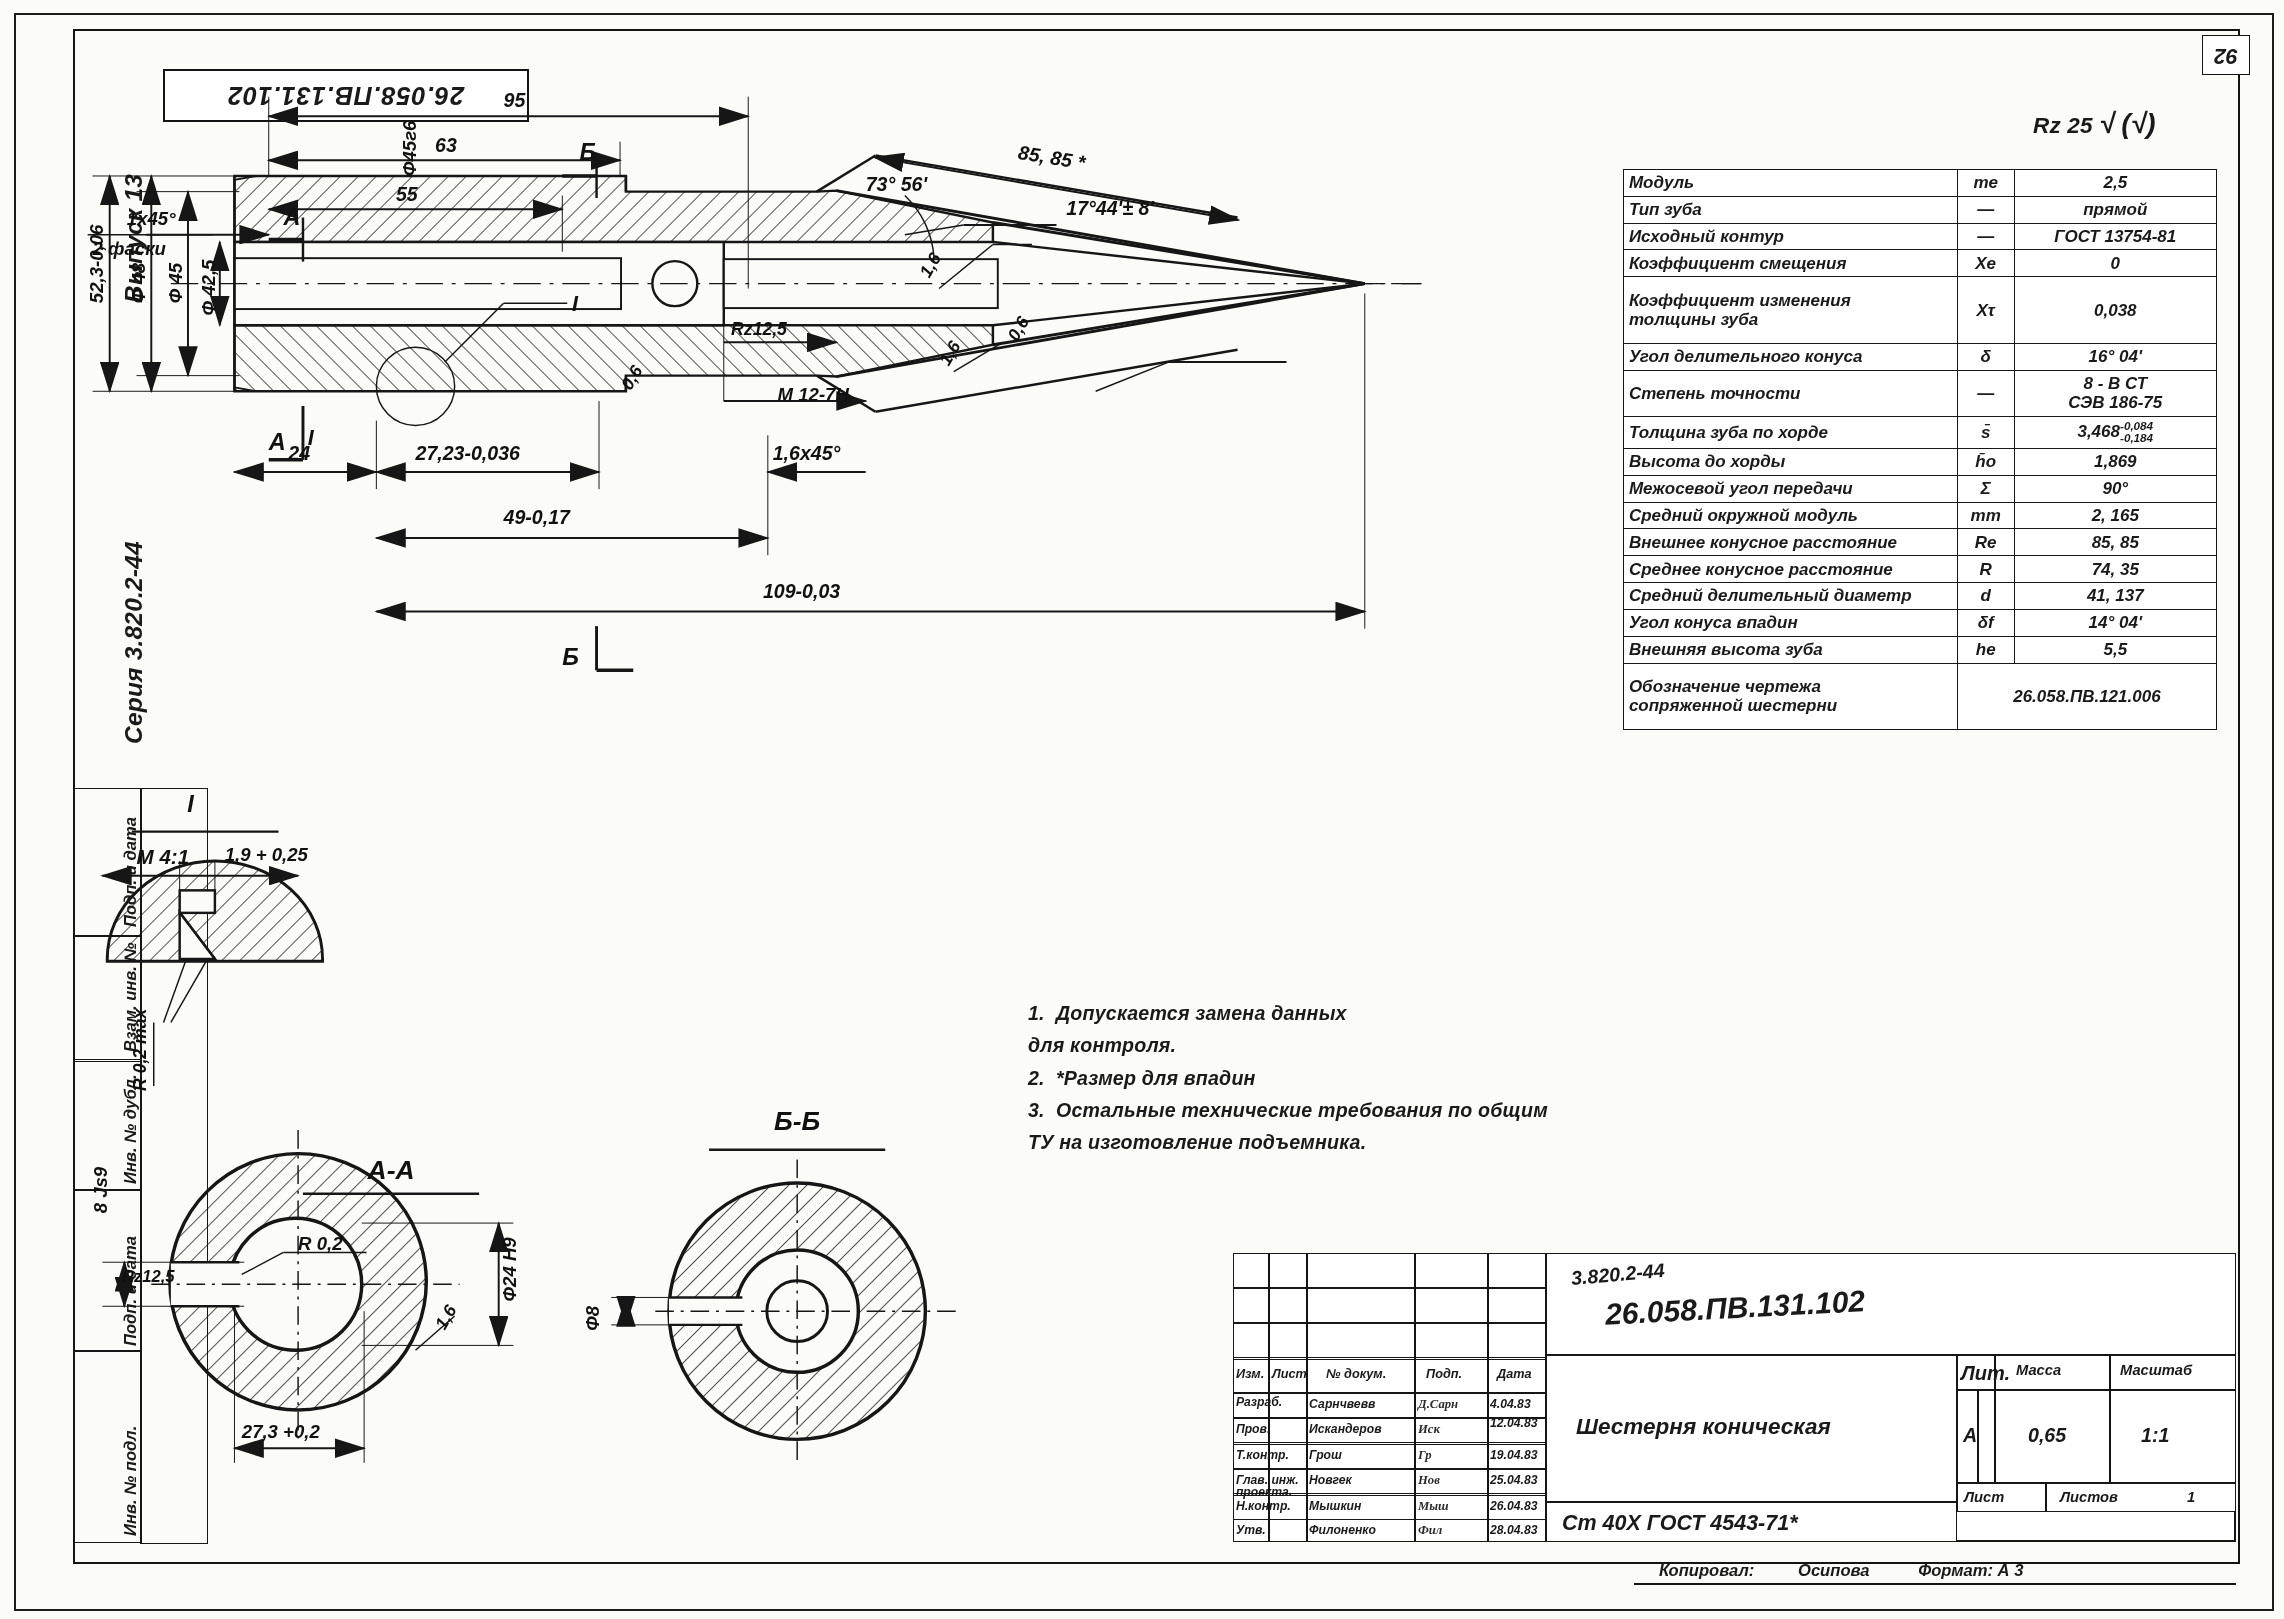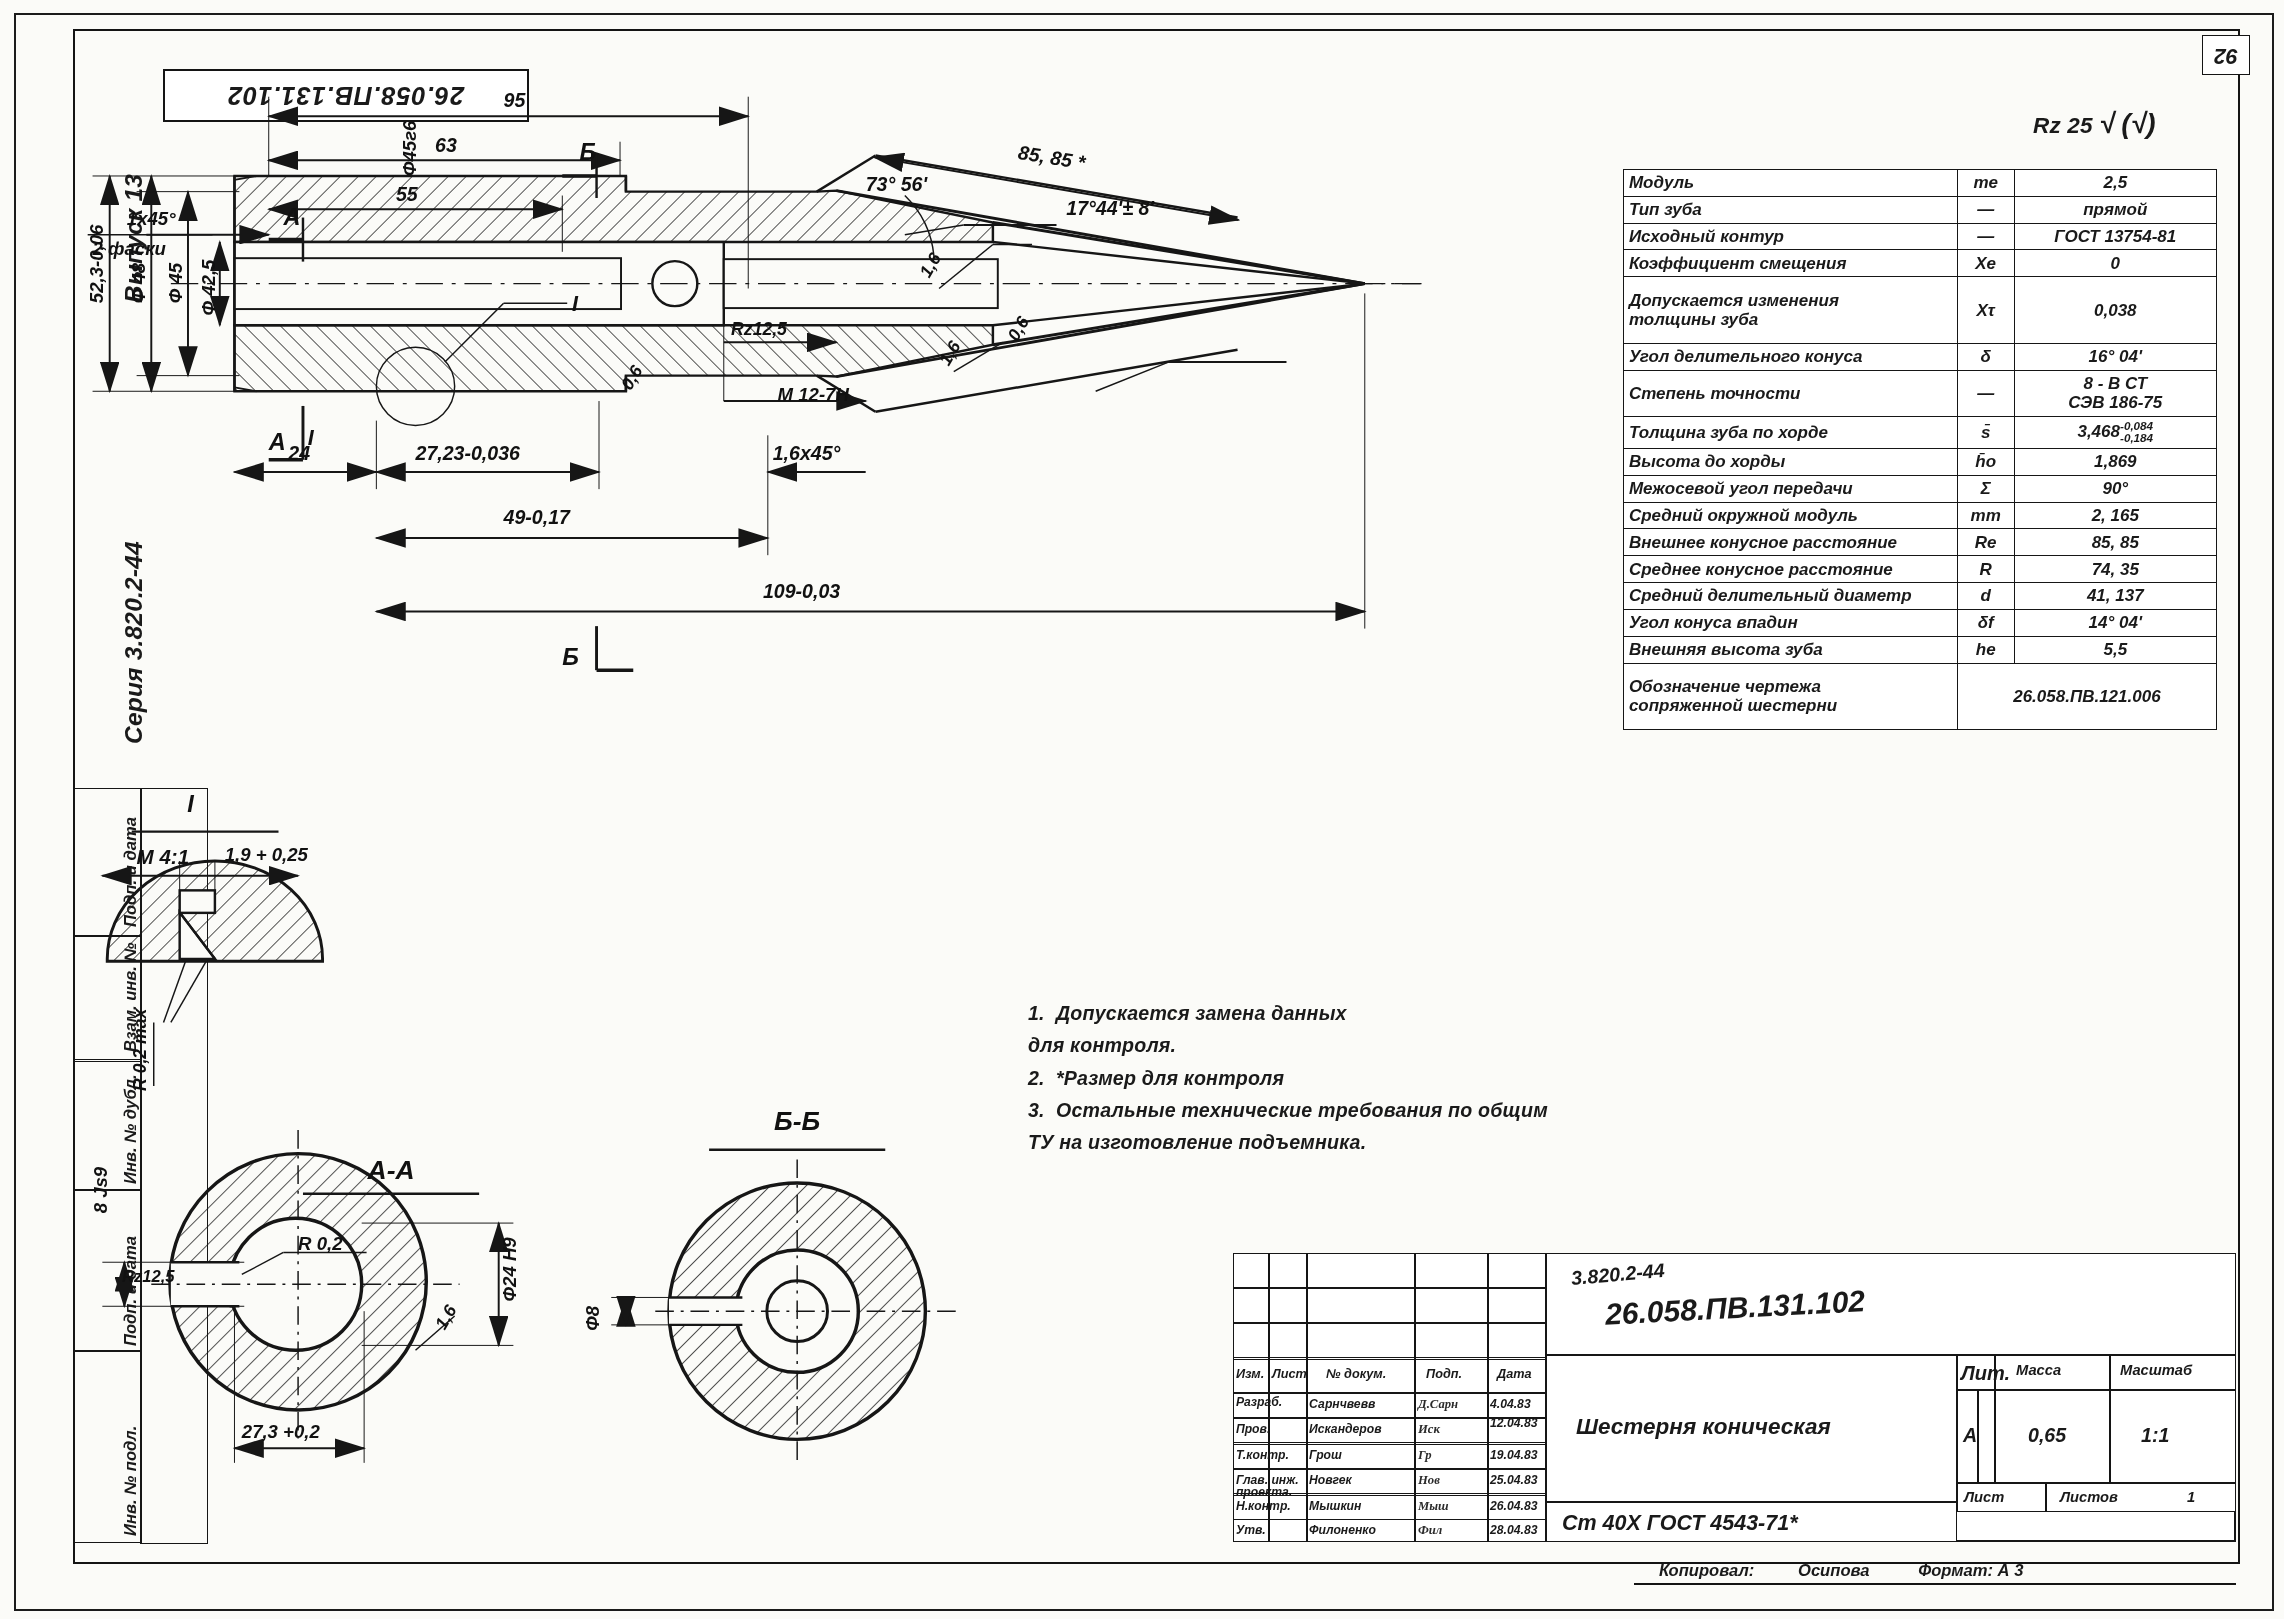--- a/index.html
+++ b/index.html
@@ -170,21 +170,21 @@
           <td class="nm">
             <div>Коэффициент смещения</div>
           </td>
           <td class="sy">Хe</td>
           <td class="vl">
             <div>0</div>
           </td>
         </tr>
         <tr>
           <td class="nm two">
-            <div>Допускается изменения</div>
+            <div>Коэффициент изменения</div>
             <div>толщины зуба</div>
           </td>
           <td class="sy">Хτ</td>
           <td class="vl">
             <div>0,038</div>
           </td>
         </tr>
         <tr>
           <td class="nm">
             <div>Угол делительного конуса</div>
@@ -289,21 +289,21 @@
             <div>сопряженной шестерни</div>
           </td>
           <td class="vl" colspan="2">26.058.ПВ.121.006</td>
         </tr>
       </tbody>
   </table>
 
   <div class="abs ital" id="notes">
     <div class="nrow"><span class="num">1.</span><span>Допускается  замена  данных</span></div>
     <div class="nrow" style="margin-left:0;"><span>для  контроля.</span></div>
-    <div class="nrow"><span class="num">2.</span><span>*Размер  для  контроля</span></div>
+    <div class="nrow"><span class="num">2.</span><span>*Размер  для  впадин</span></div>
     <div class="nrow"><span class="num">3.</span><span>Остальные  технические  требования  по  общим</span></div>
     <div class="nrow" style="margin-left:0;"><span>ТУ  на  изготовление  подъемника.</span></div>
   </div>
 
   <svg id="draw" width="1556" height="1527" viewBox="0 0 3180 3120">
     <defs>
       <pattern id="hatch" width="26" height="26" patternTransform="rotate(45)" patternUnits="userSpaceOnUse">
         <line x1="0" y1="0" x2="0" y2="26" stroke="#161616" stroke-width="3"></line>
       </pattern>
       <pattern id="hatch2" width="26" height="26" patternTransform="rotate(-45)" patternUnits="userSpaceOnUse">

